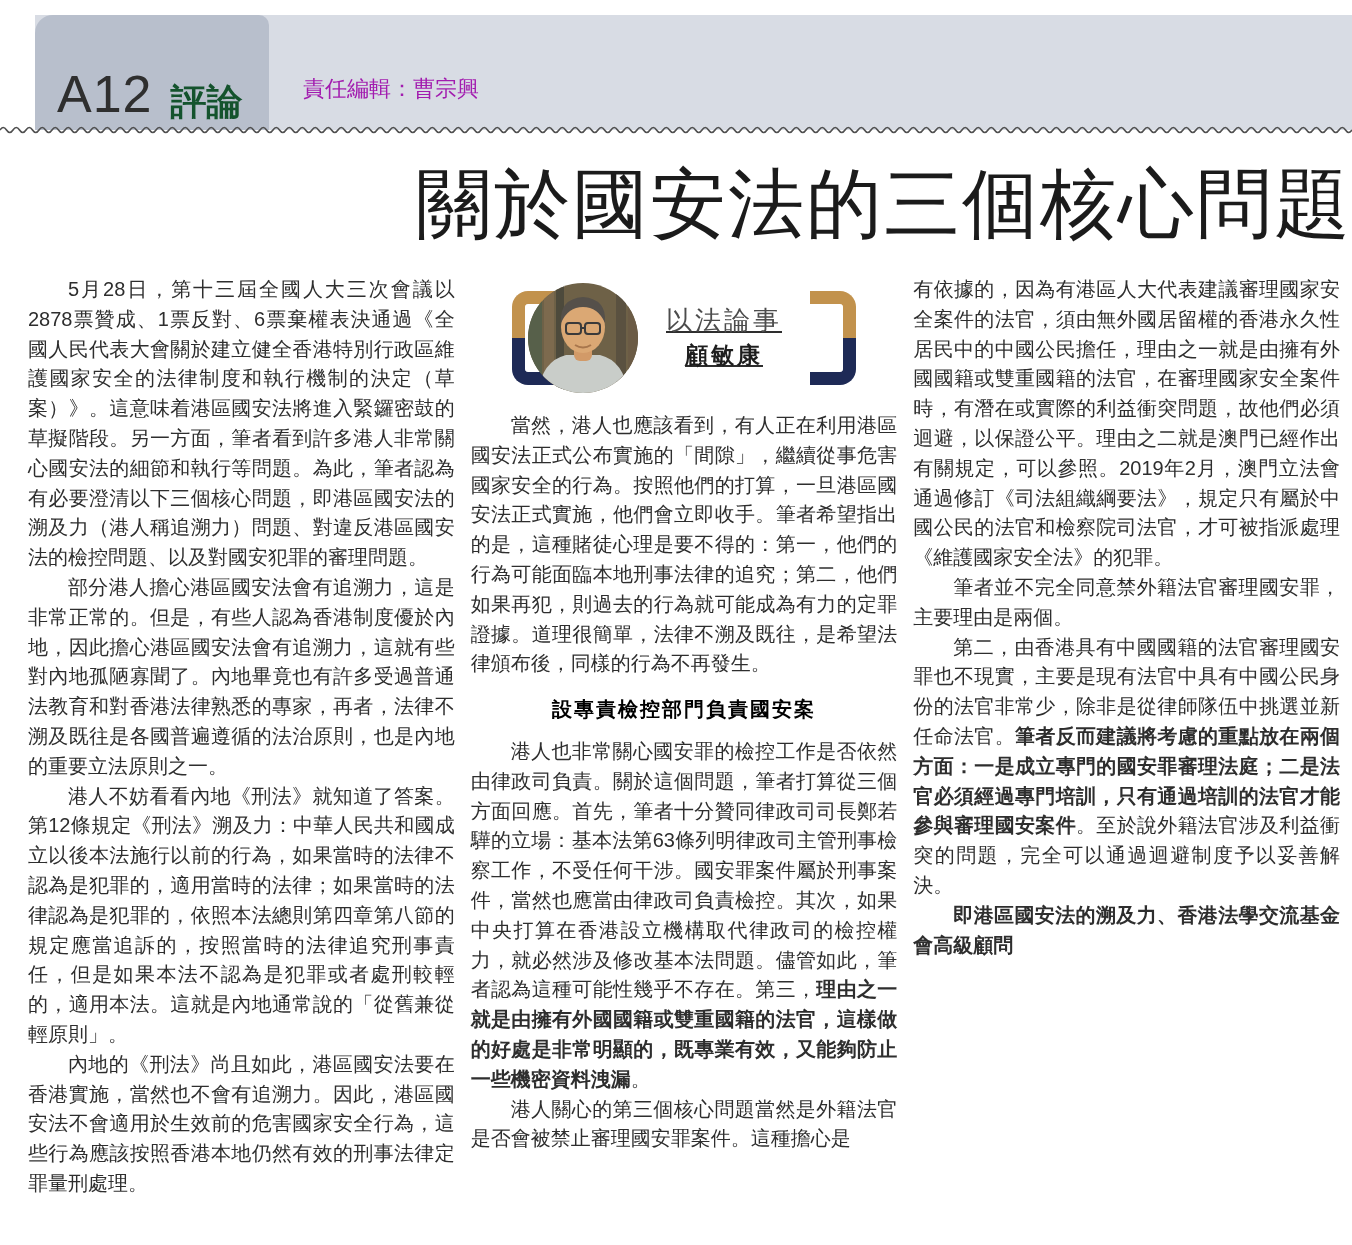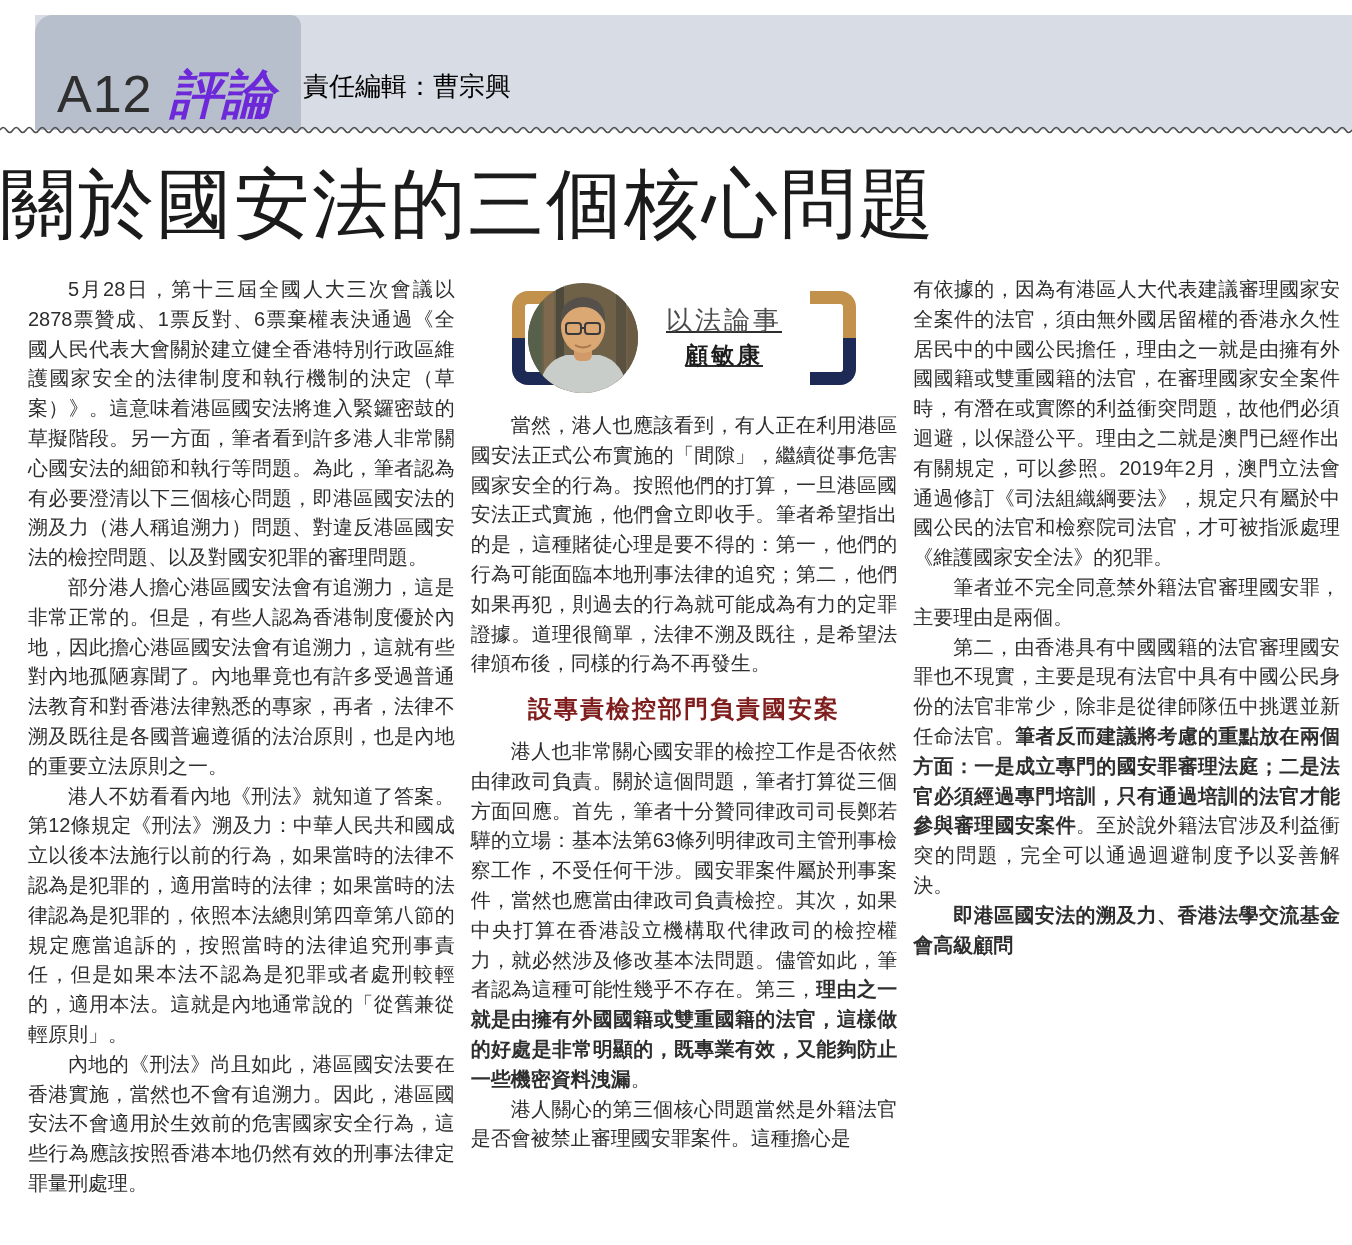--- a/index.html
+++ b/index.html
@@ -6,37 +6,37 @@
   body{font-family:"Liberation Sans",sans-serif;}
   .page{position:relative;width:1352px;height:1245px;overflow:hidden;background:#fff;color:#2e2e2e;}
 
   
   .header{position:relative;height:118px;}
   .band{position:absolute;left:35px;right:0;top:15px;height:115px;background:#d8dce4;}
   .tab{position:absolute;left:35px;top:15px;height:115px;background:#b8bfcc;
        border-radius:18px 10px 0 0;display:flex;align-items:flex-end;gap:18px;
        padding:0 26px 10px 22px;box-sizing:border-box;}
   .page-num{font-size:52px;line-height:1;color:#2f2f2f;letter-spacing:1px;}
-  .section-name{font-size:52px;line-height:1;color:#6d28d9;font-weight:600;font-style:italic;}
-  .editor{position:absolute;left:303px;bottom:14px;font-size:26px;color:#000000;}
+  .section-name{font-size:36px;line-height:1;color:#14532d;font-weight:600;}
+  .editor{position:absolute;left:303px;bottom:14px;font-size:22px;color:#a21caf;}
   .wave{position:absolute;left:0;top:123px;display:block;}
 
   
-  .headline{margin:38px 0 0;text-align:left;font-size:76px;font-weight:400;
+  .headline{margin:38px 0 0;text-align:right;font-size:76px;font-weight:400;
             letter-spacing:2px;color:#1b1b1b;line-height:1.25;}
 
   
   .content{display:flex;gap:16px;padding:24px 12px 0 28px;box-sizing:border-box;}
   .col{flex:1;font-size:20px;line-height:29.8px;text-align:justify;color:#2e2e2e;}
   .col p{margin:0;text-indent:2em;}
   .col p.no-indent{text-indent:0;}
   b{font-weight:700;}
-  .subhead{text-align:center;font-size:24px;font-weight:700;
+  .subhead{text-align:center;font-size:20px;font-weight:700;
            font-family:"Liberation Serif",serif;letter-spacing:2px;
-           margin:16px 0 12px;color:#7f1d1d;text-indent:0;}
+           margin:16px 0 12px;color:#000000;text-indent:0;}
   .byline{font-weight:700;}
 
   
   .author-box{display:flex;align-items:center;justify-content:center;
               height:126px;margin:0 0 10px;text-decoration:underline;}
   .bracket{display:flex;flex-direction:column;width:46px;height:94px;flex:none;}
   .bracket .seg{flex:1;box-sizing:border-box;}
   .br-left .seg-top{border-left:13px solid #c2924d;border-top:13px solid #c2924d;border-top-left-radius:16px;}
   .br-left .seg-bot{border-left:13px solid #1e2a56;border-bottom:13px solid #1e2a56;border-bottom-left-radius:16px;}
   .br-right .seg-top{border-right:13px solid #c2924d;border-top:13px solid #c2924d;border-top-right-radius:16px;}

